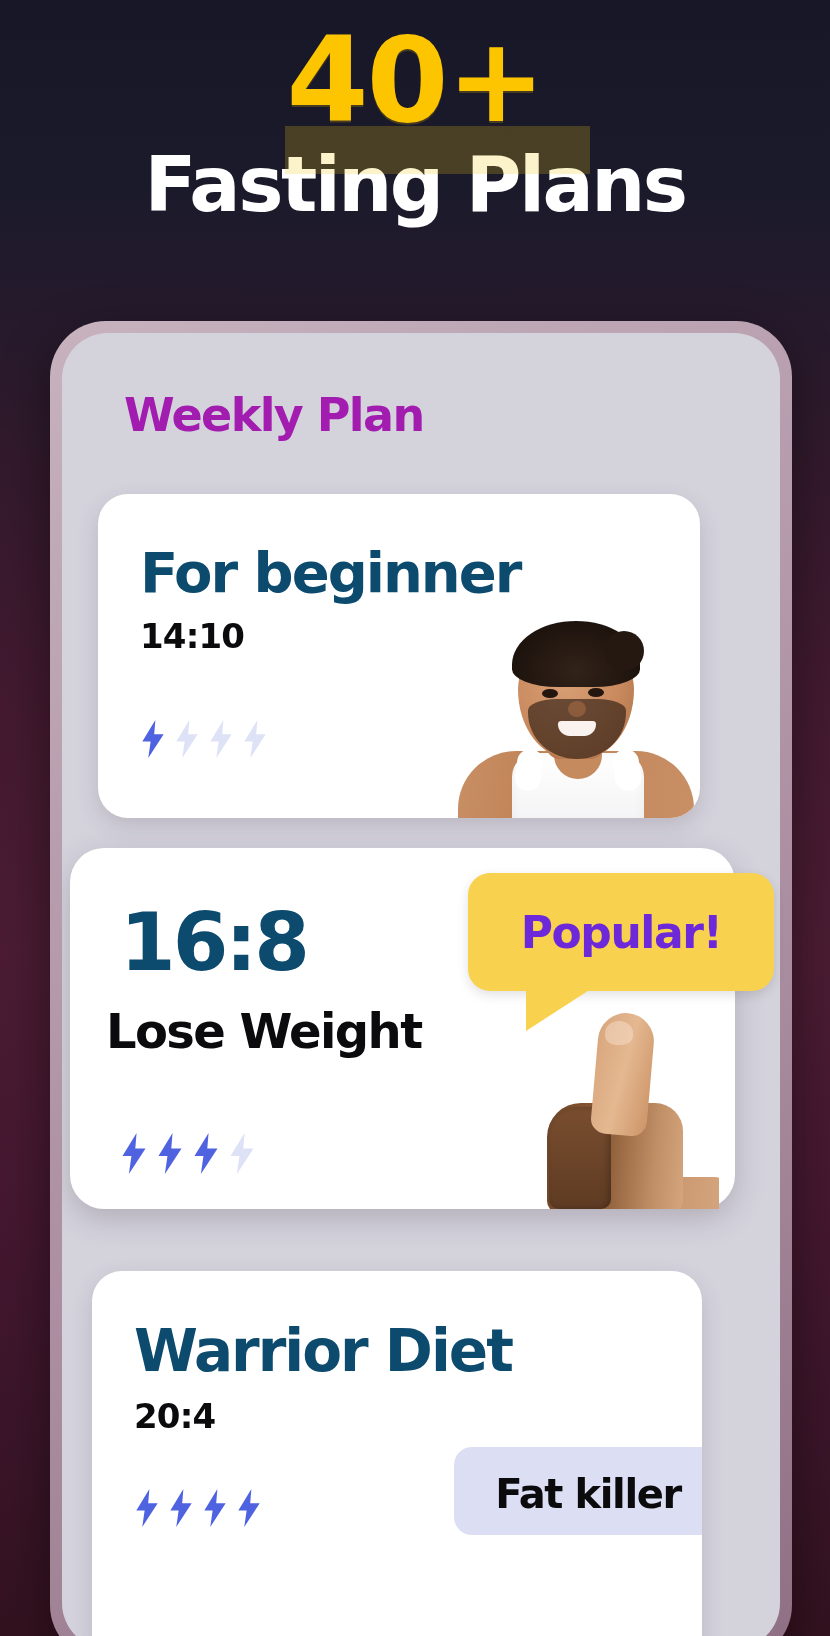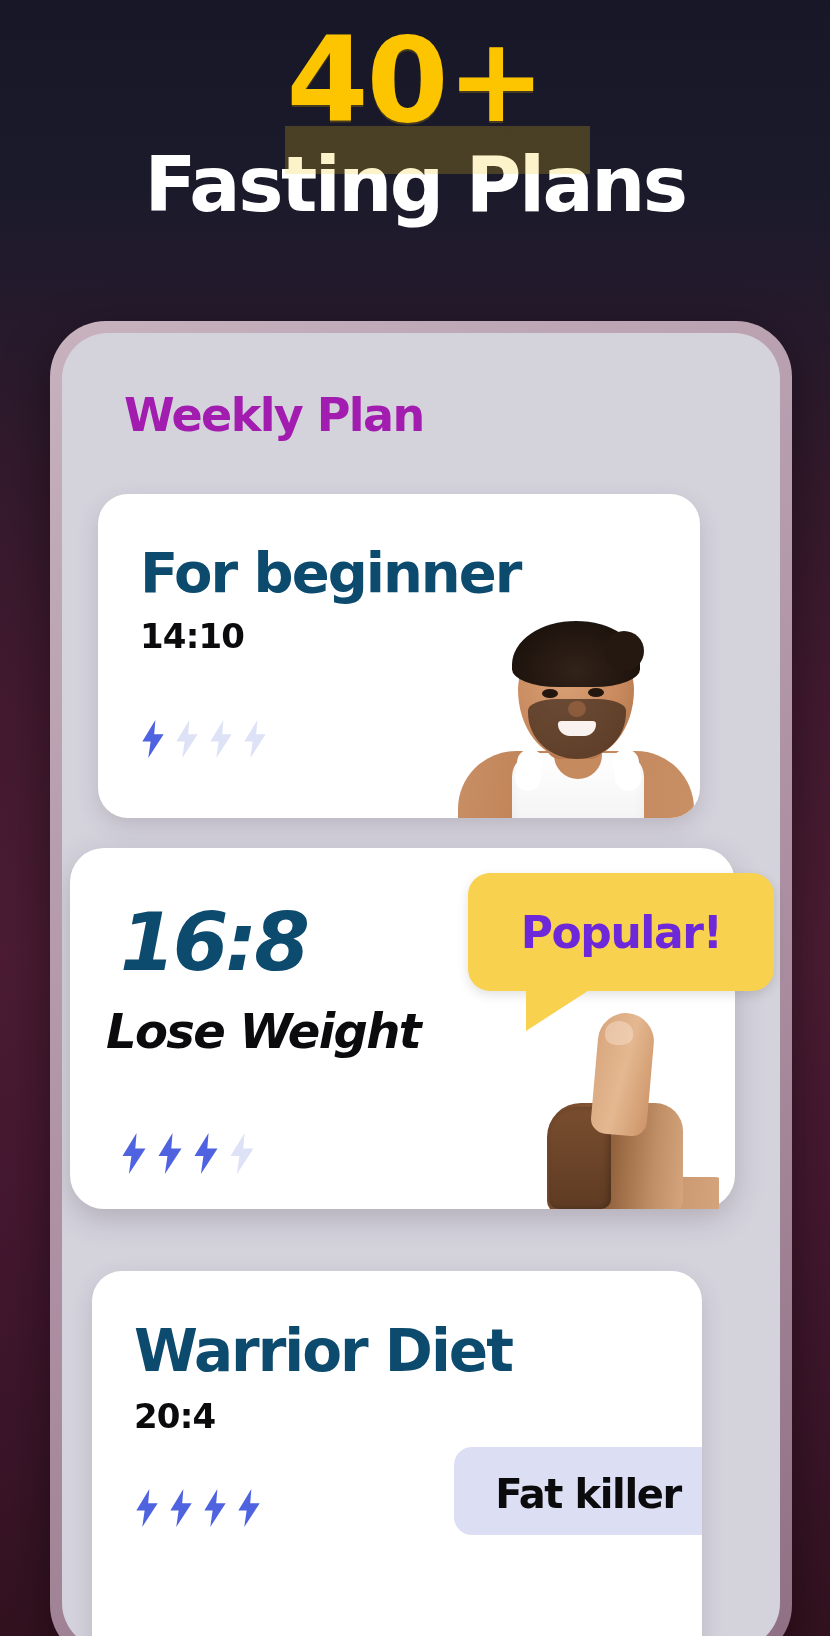--- a/index.html
+++ b/index.html
@@ -138,21 +138,20 @@
     overflow: hidden;
   }
 
   .card-2 {
     left: 8px;
     top: 515px;
     width: 665px;
     height: 361px;
     border-radius: 34px;
     box-shadow: 0 10px 30px rgba(60,40,60,0.22);
-    font-style: italic;
   }
 
   .card-3 {
     left: 30px;
     top: 938px;
     width: 610px;
     height: 400px;
     overflow: hidden;
   }
 

